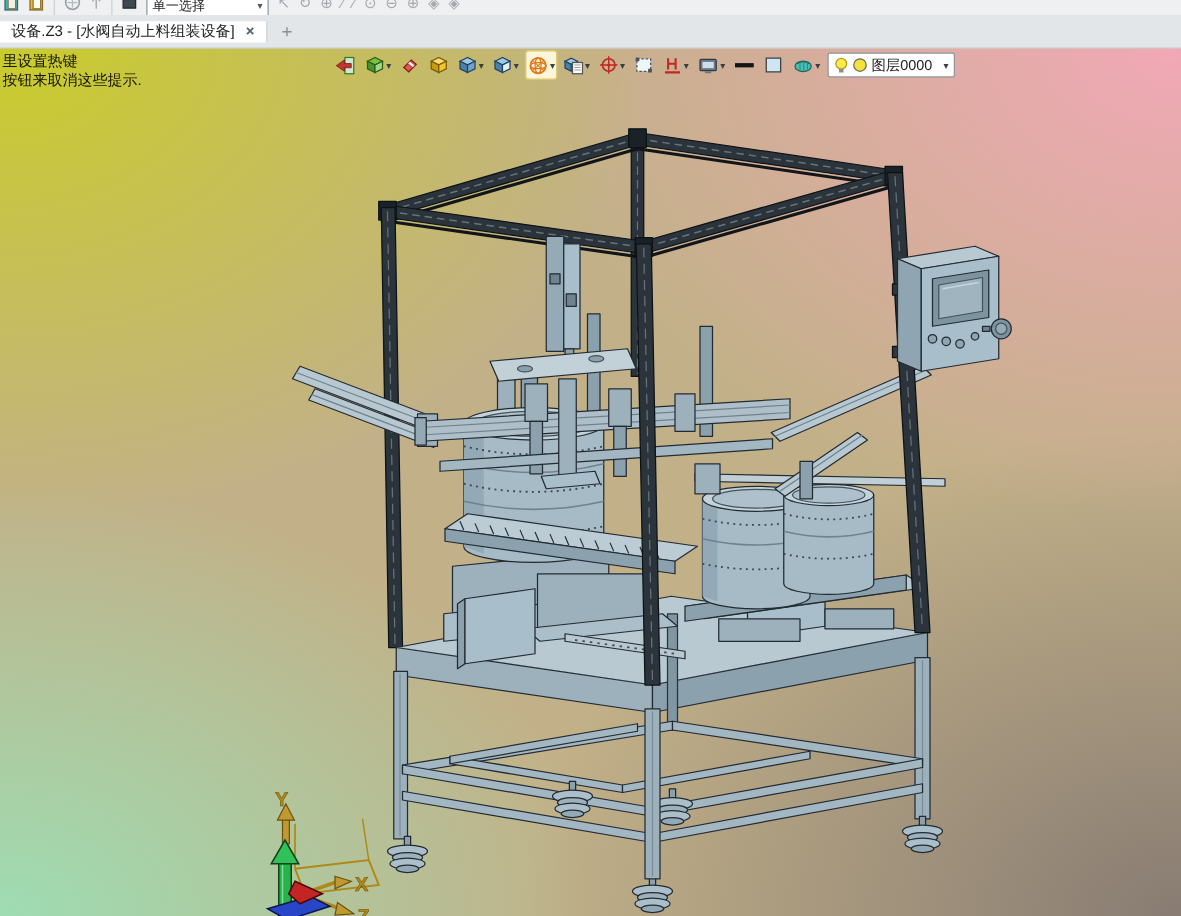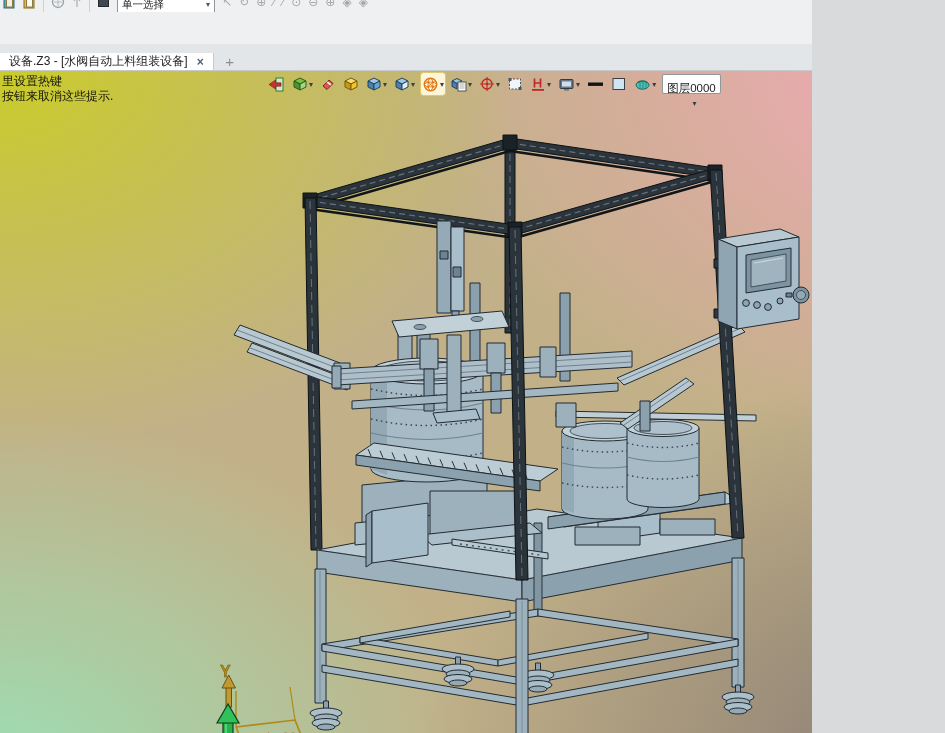--- a/index.html
+++ b/index.html
@@ -1,46 +1,46 @@
 <!DOCTYPE html>
 <html><head>
 <meta charset="utf-8">
 <style>
   html,body{margin:0;padding:0;background:#d8dadc;font-family:"Liberation Sans","DejaVu Sans",sans-serif;}
-  .window{width:812px;height:733px;position:relative;overflow:hidden;background:#eef0f2;}
+  .window{width:945px;height:733px;position:relative;overflow:hidden;background:#eef0f2;}
 
   
   .top-strip{height:12px;background:#eef0f1;display:flex;align-items:flex-start;gap:7px;padding:0 3px;overflow:hidden;position:relative;}
   .mini-ic{margin-top:-5px;flex:0 0 auto;}
   .vsep{width:1px;height:14px;background:#cdd1d4;margin-top:-2px;}
   .sel-combo{margin-top:-4px;height:15px;background:#fff;border:1px solid #8f969c;font-size:10.5px;color:#222;display:flex;align-items:center;justify-content:space-between;padding:0 4px;width:88px;flex:0 0 auto;}
   .sel-combo .arr{font-size:8px;color:#555;}
   .ghost{margin-top:-5px;font-size:12px;color:#8d9297;opacity:.75;flex:0 0 auto;}
 
   
-  .tab-bar{height:26px;background:#e3e6e9;display:flex;align-items:flex-end;border-bottom:1px solid #c6cacd;margin-top:32px;}
+  .tab-bar{height:26px;background:#e3e6e9;display:flex;align-items:center;border-bottom:1px solid #c6cacd;}
   .tab{background:#fff;display:flex;align-items:center;gap:9px;padding:0 9px;font-size:12px;color:#222;border-right:1px solid #c6cacd;}
   .tab-close{color:#51626f;font-weight:bold;font-size:12px;}
   .newtab{width:32px;display:flex;align-items:center;justify-content:center;color:#8a9096;font-size:15px;}
 
   
   .canvas{position:relative;width:945px;height:695px;background-color:#c2b188;
     background-image:
       radial-gradient(ellipse 78% 78% at 0% 0%,   rgba(202,205,40,.97), rgba(202,205,40,0) 70%),
       radial-gradient(ellipse 78% 78% at 100% 0%, rgba(243,168,184,.97), rgba(243,168,184,0) 70%),
       radial-gradient(ellipse 72% 72% at 0% 100%, rgba(157,222,180,.97), rgba(157,222,180,0) 70%),
       radial-gradient(ellipse 78% 78% at 100% 100%, rgba(134,122,114,.97), rgba(134,122,114,0) 72%);}
   .hint{position:absolute;left:2px;top:3px;font-size:12px;line-height:15px;color:#14140a;}
 
   
   .vtb{position:absolute;left:267px;top:2px;height:22px;display:flex;align-items:center;gap:5px;}
   .vbtn{display:flex;align-items:center;height:20px;padding:1px;border-radius:2px;}
   .vbtn .dd{font-size:8px;color:#3a3f44;margin-left:1px;}
   .vbtn.active{background:#fdf6da;outline:1px solid #dfc96e;}
-  .layerbox{display:flex;align-items:center;gap:3px;background:#fff;border:1px solid #8f969c;height:18px;padding:0 4px;font-size:11.5px;color:#222;border-radius:2px;flex-direction:column;}
+  .layerbox{display:flex;align-items:center;gap:3px;background:#fff;border:1px solid #8f969c;height:18px;padding:0 4px;font-size:11.5px;color:#222;border-radius:2px;}
   .layerbox .dd{font-size:8px;color:#3a3f44;margin-left:6px;}
 
   svg{display:block;}
   .machine-svg{position:absolute;left:0;top:0;}
 </style>
 </head>
 <body>
 
 <div class="window">
 

